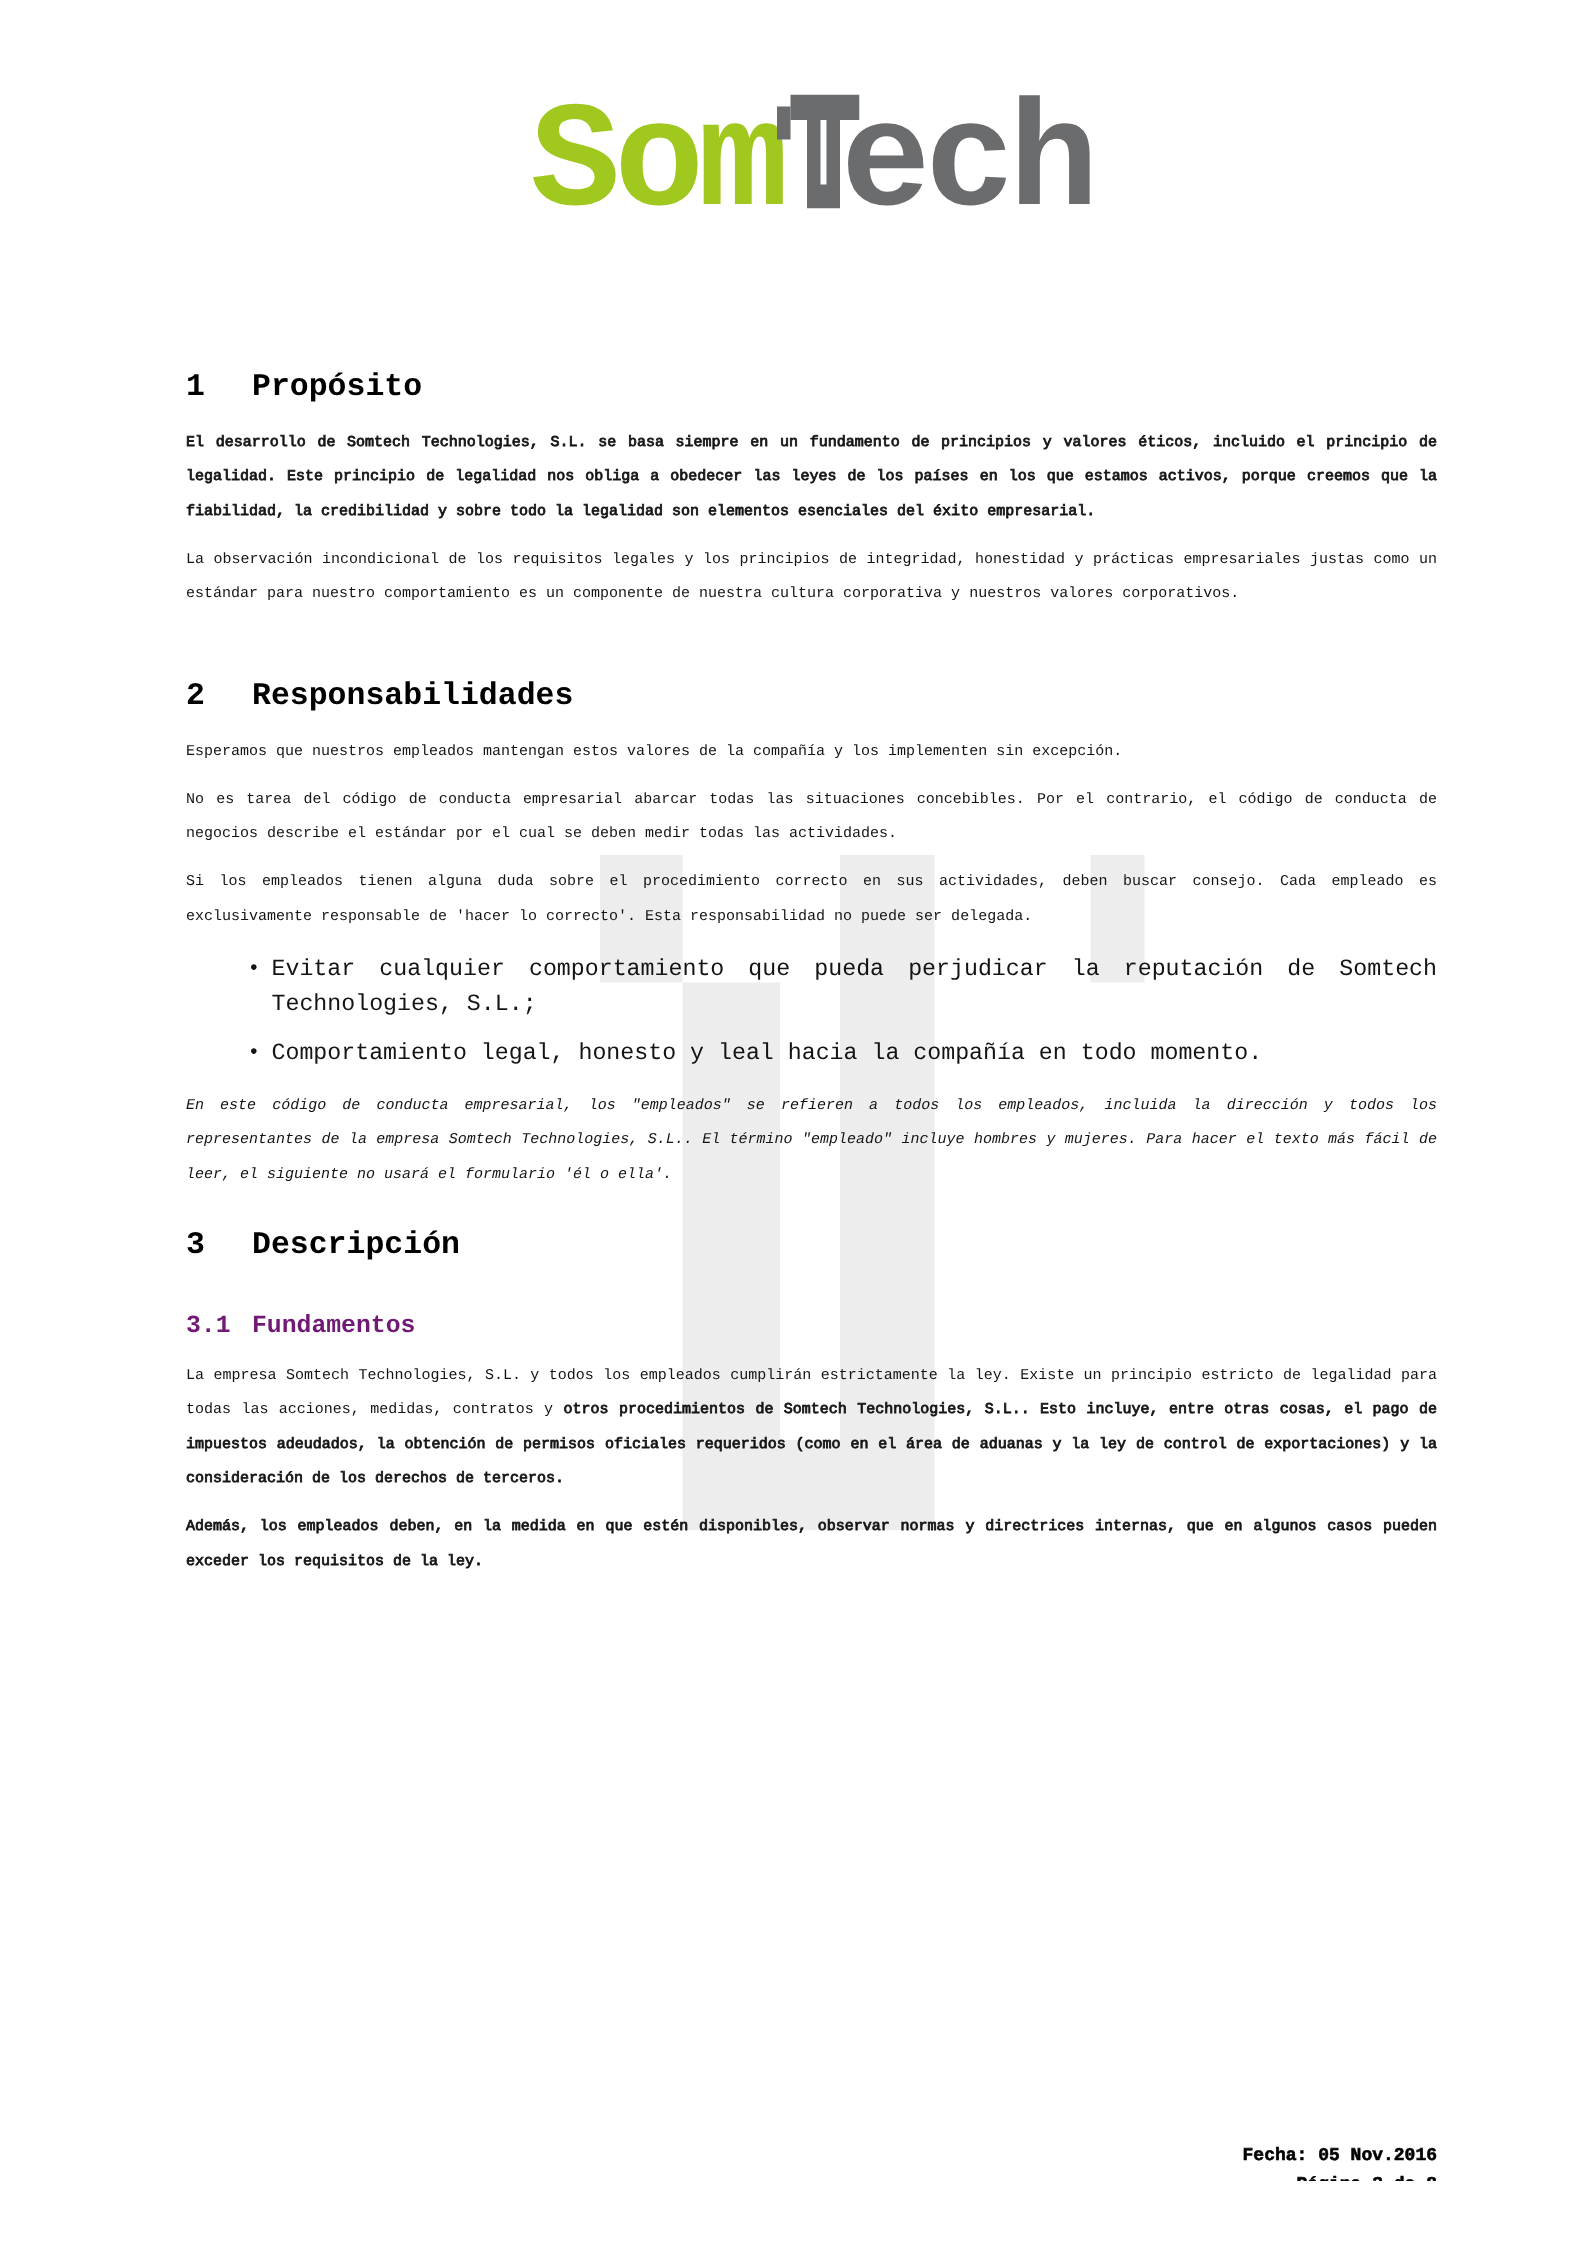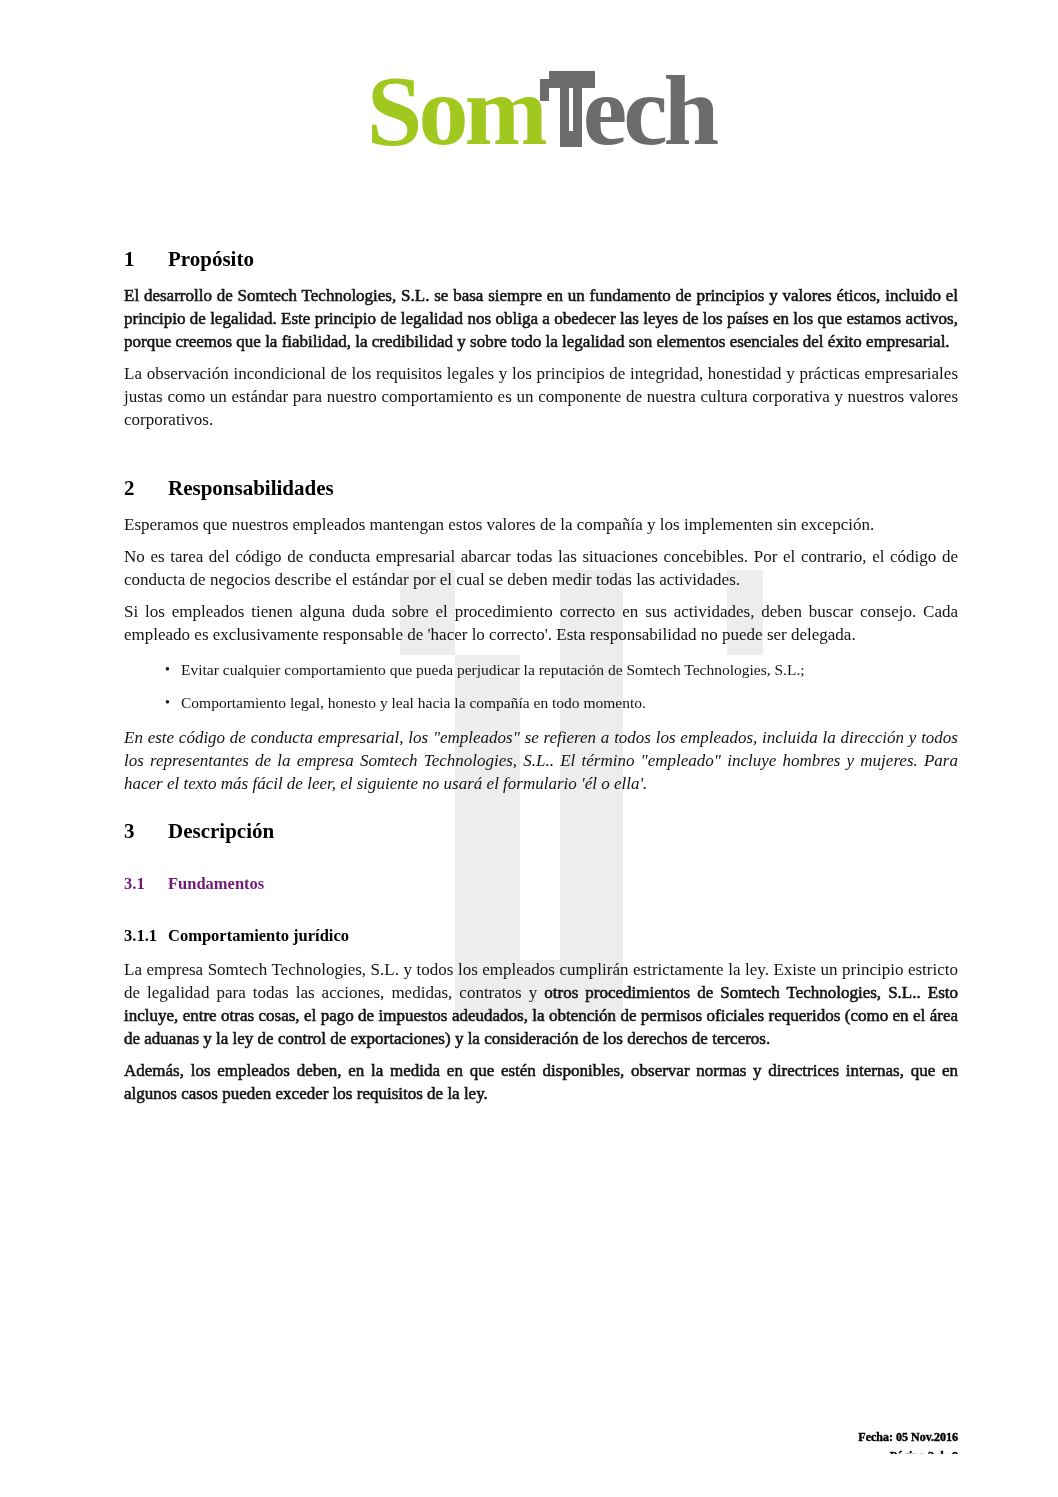--- a/index.html
+++ b/index.html
@@ -1,20 +1,20 @@
 <!DOCTYPE html>
 <html><head>
 <meta charset="utf-8">
 <style>
   html,body{margin:0;padding:0;background:#ffffff;}
   .page{
     position:relative;
     width:1058px;height:1454px;
     background:#ffffff;
-    font-family:Liberation Serif, serif;
+    font-family:Liberation Mono, monospace;
     color:#141414;
     overflow:hidden;
   }
   
   .watermark{position:absolute;inset:0;z-index:0;}
   .watermark .wm{position:absolute;background:#ededed;}
   .wm-a{left:400px;top:570px;width:55px;height:85px;}
   .wm-b{left:560px;top:570px;width:63px;height:450px;}
   .wm-c{left:727px;top:570px;width:36px;height:85px;}
   .wm-d{left:455px;top:655px;width:65px;height:365px;}
@@ -29,21 +29,21 @@
   .logo svg{vertical-align:-3px;margin-left:-4px;margin-right:-12px;}
   
   .h-main{font-size:21px;font-weight:bold;line-height:26px;margin:80px 0 0 0;color:#000;}
   .h-main.h2{margin-top:44px;}
   .h-main.h3{margin-top:23px;}
   .h-sub{font-size:16.5px;font-weight:bold;line-height:20px;margin:30px 0 0 0;color:#701a75;}
   .h-subsub{font-size:16.5px;font-weight:bold;line-height:20px;margin:32px 0 0 0;color:#000;}
   .hnum{display:inline-block;min-width:44px;}
   .hnum.narrow{min-width:44px;}
   
-  p.body{font-size:17px;line-height:23px;text-align:justify;margin:12px 0 9px 0;}
+  p.body{font-size:10px;line-height:23px;text-align:justify;margin:12px 0 9px 0;}
   p.body + p.body{margin-top:0;}
   .crisp{-webkit-text-stroke:0.55px currentColor;}
   
   ul.bullets{list-style:none;margin:12px 0 3px 0;padding:0;}
   ul.bullets li{
     position:relative;margin:0 0 10px 57px;
     font-size:15.5px;line-height:23px;text-align:justify;
   }
   ul.bullets li .dot{
     position:absolute;left:-16px;top:0;
@@ -98,21 +98,20 @@
       <li><span class="dot">•</span><span>Evitar cualquier comportamiento que pueda perjudicar la reputación de Somtech Technologies, S.L.;</span></li>
       <li><span class="dot">•</span><span>Comportamiento legal, honesto y leal hacia la compañía en todo momento.</span></li>
     </ul>
 
     <p class="body note">En este código de conducta empresarial, los "empleados" se refieren a todos los empleados, incluida la dirección y todos los representantes de la empresa Somtech Technologies, S.L.. El término "empleado" incluye hombres y mujeres. Para hacer el texto más fácil de leer, el siguiente no usará el formulario 'él o ella'.</p>
 
     <div class="h-main h3"><span class="hnum">3</span><span>Descripción</span></div>
 
     <div class="h-sub"><span class="hnum">3.1</span><span>Fundamentos</span></div>
 
-    <div class="h-subsub"><span class="hnum narrow">3.1.1</span><span>Comportamiento jurídico</span></div>
 
     <p class="body"><span>La empresa Somtech Technologies, S.L. y todos los empleados cumplirán estrictamente la ley. Existe un principio estricto de legalidad para todas las acciones, medidas, contratos y </span><span class="crisp">otros procedimientos de Somtech Technologies, S.L.. Esto incluye, entre otras cosas, el pago de impuestos adeudados, la obtención de permisos oficiales requeridos (como en el área de aduanas y la ley de control de exportaciones) y la consideración de los derechos de terceros.</span></p>
     <p class="body crisp">Además, los empleados deben, en la medida en que estén disponibles, observar normas y directrices internas, que en algunos casos pueden exceder los requisitos de la ley.</p>
 
   </div>
 
   <div class="footer">
     <div>Fecha: 05 Nov.2016</div>
     <div>Página 3 de 8</div>
   </div>

